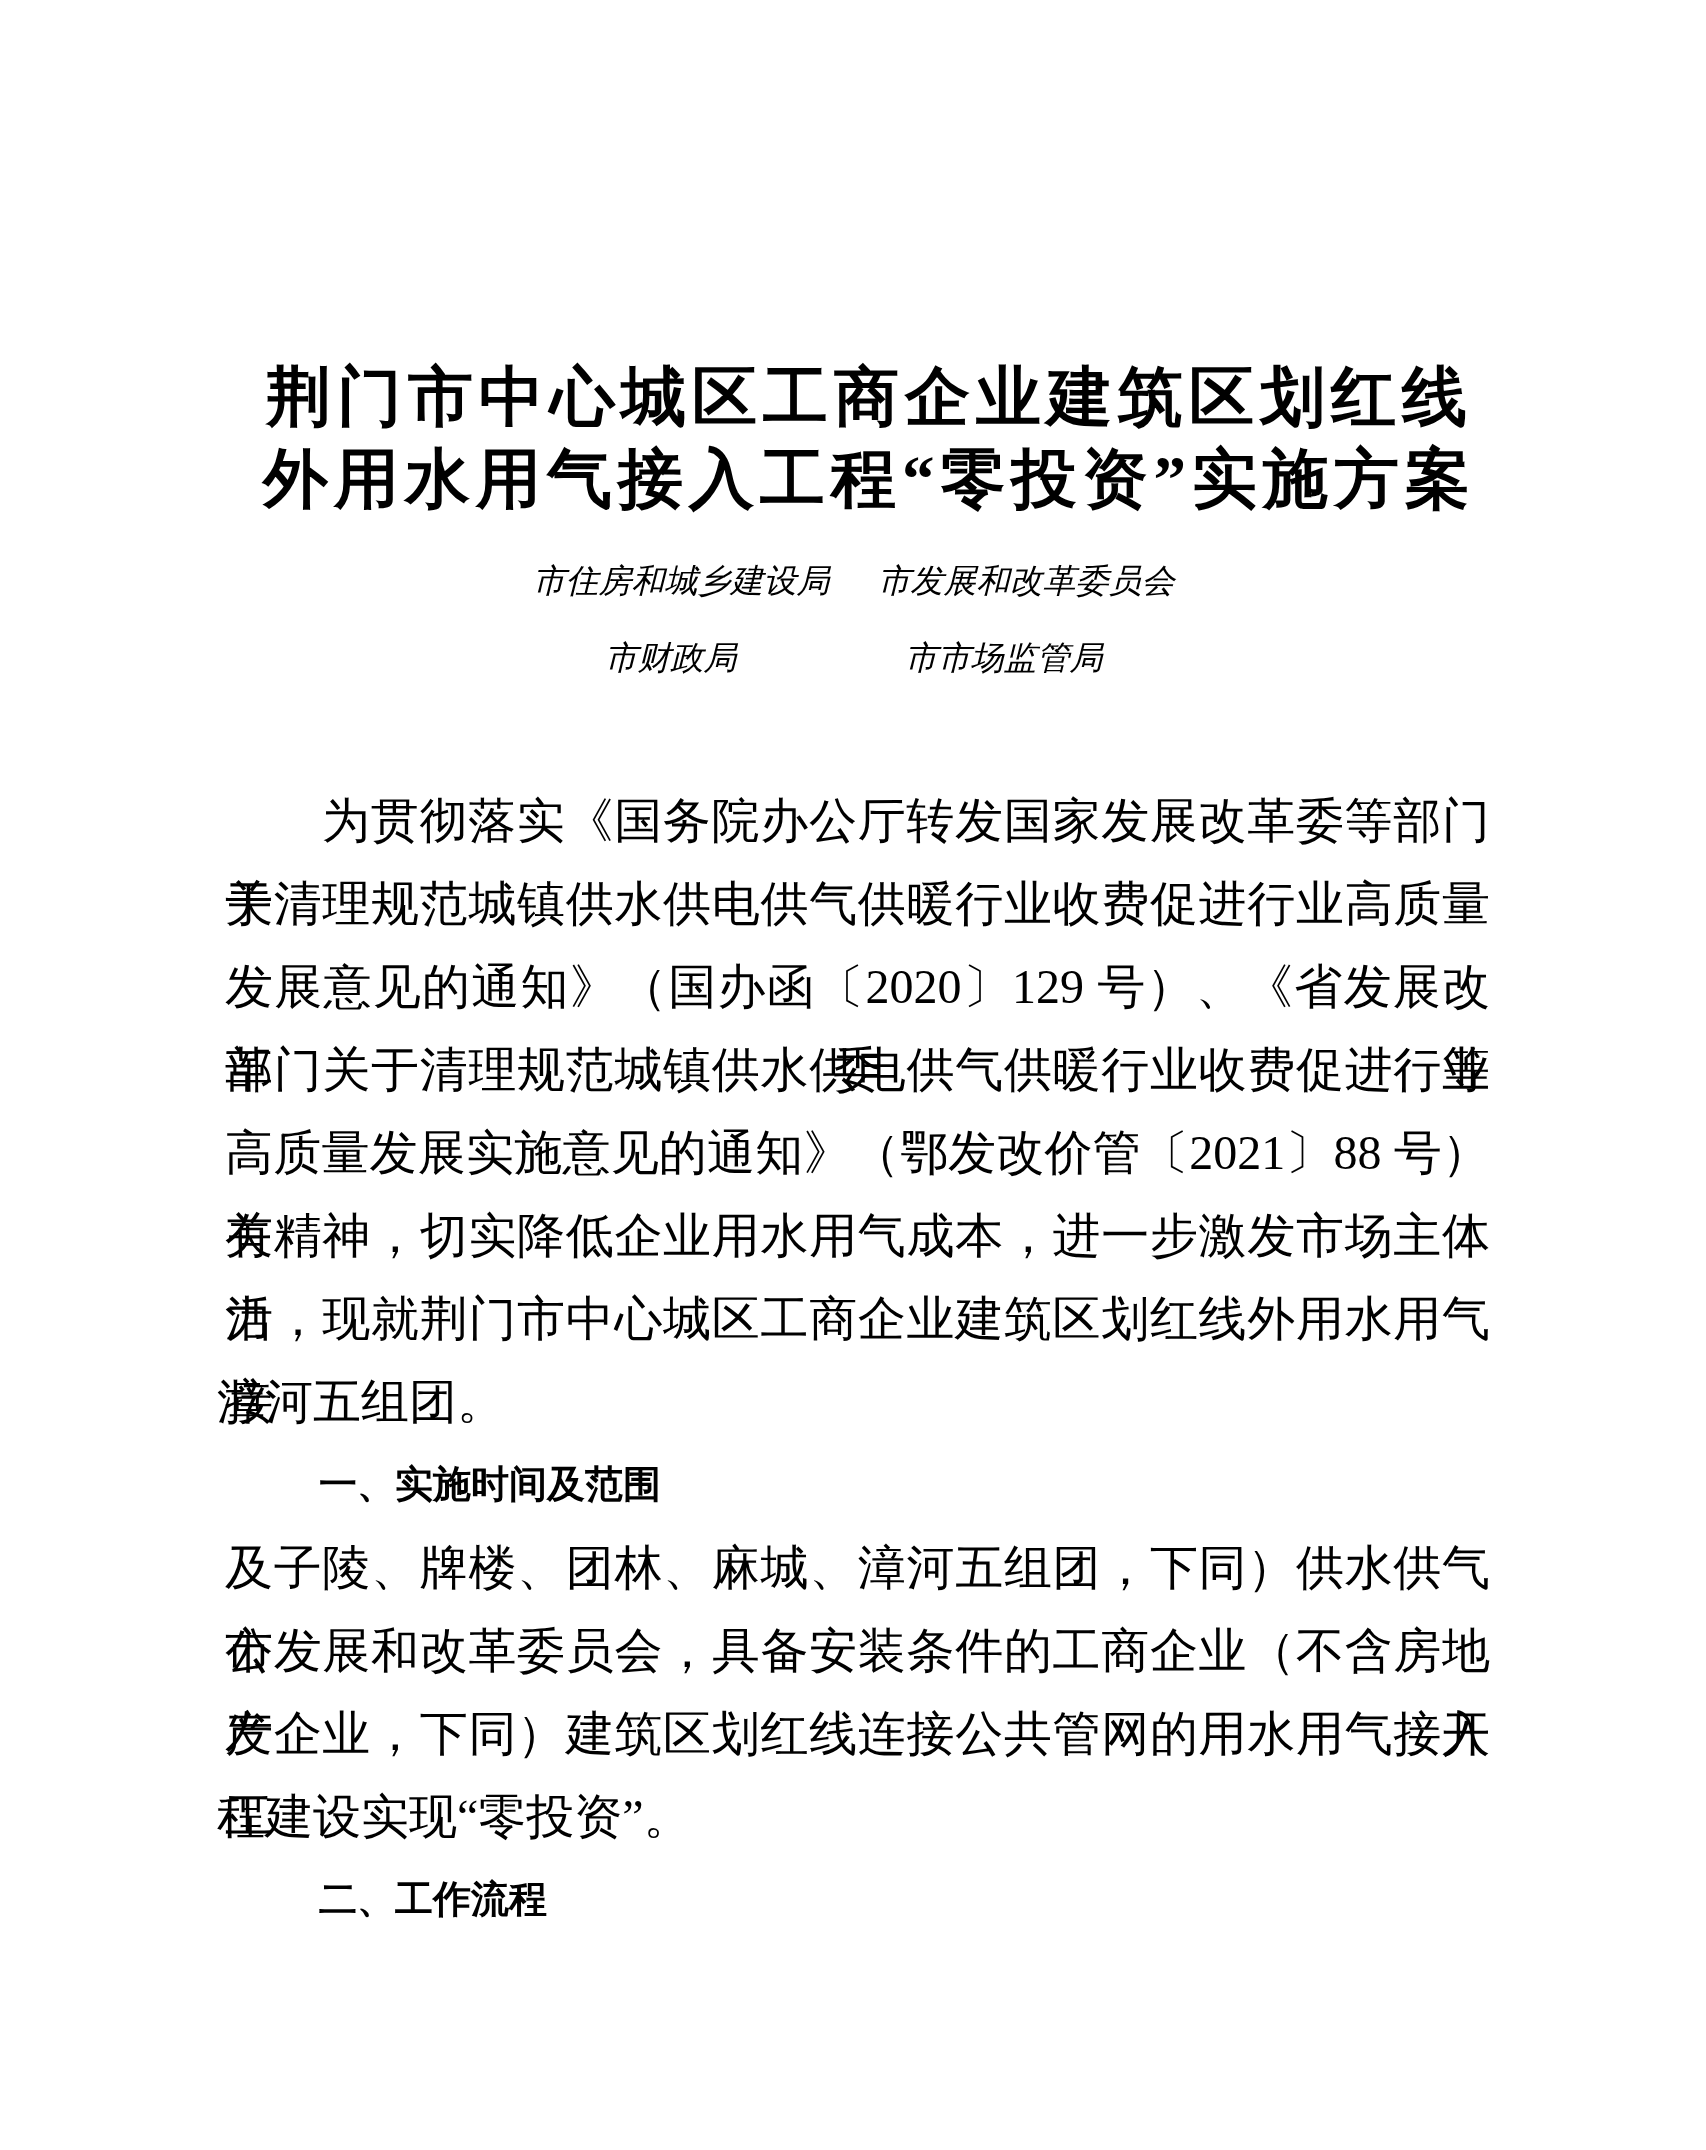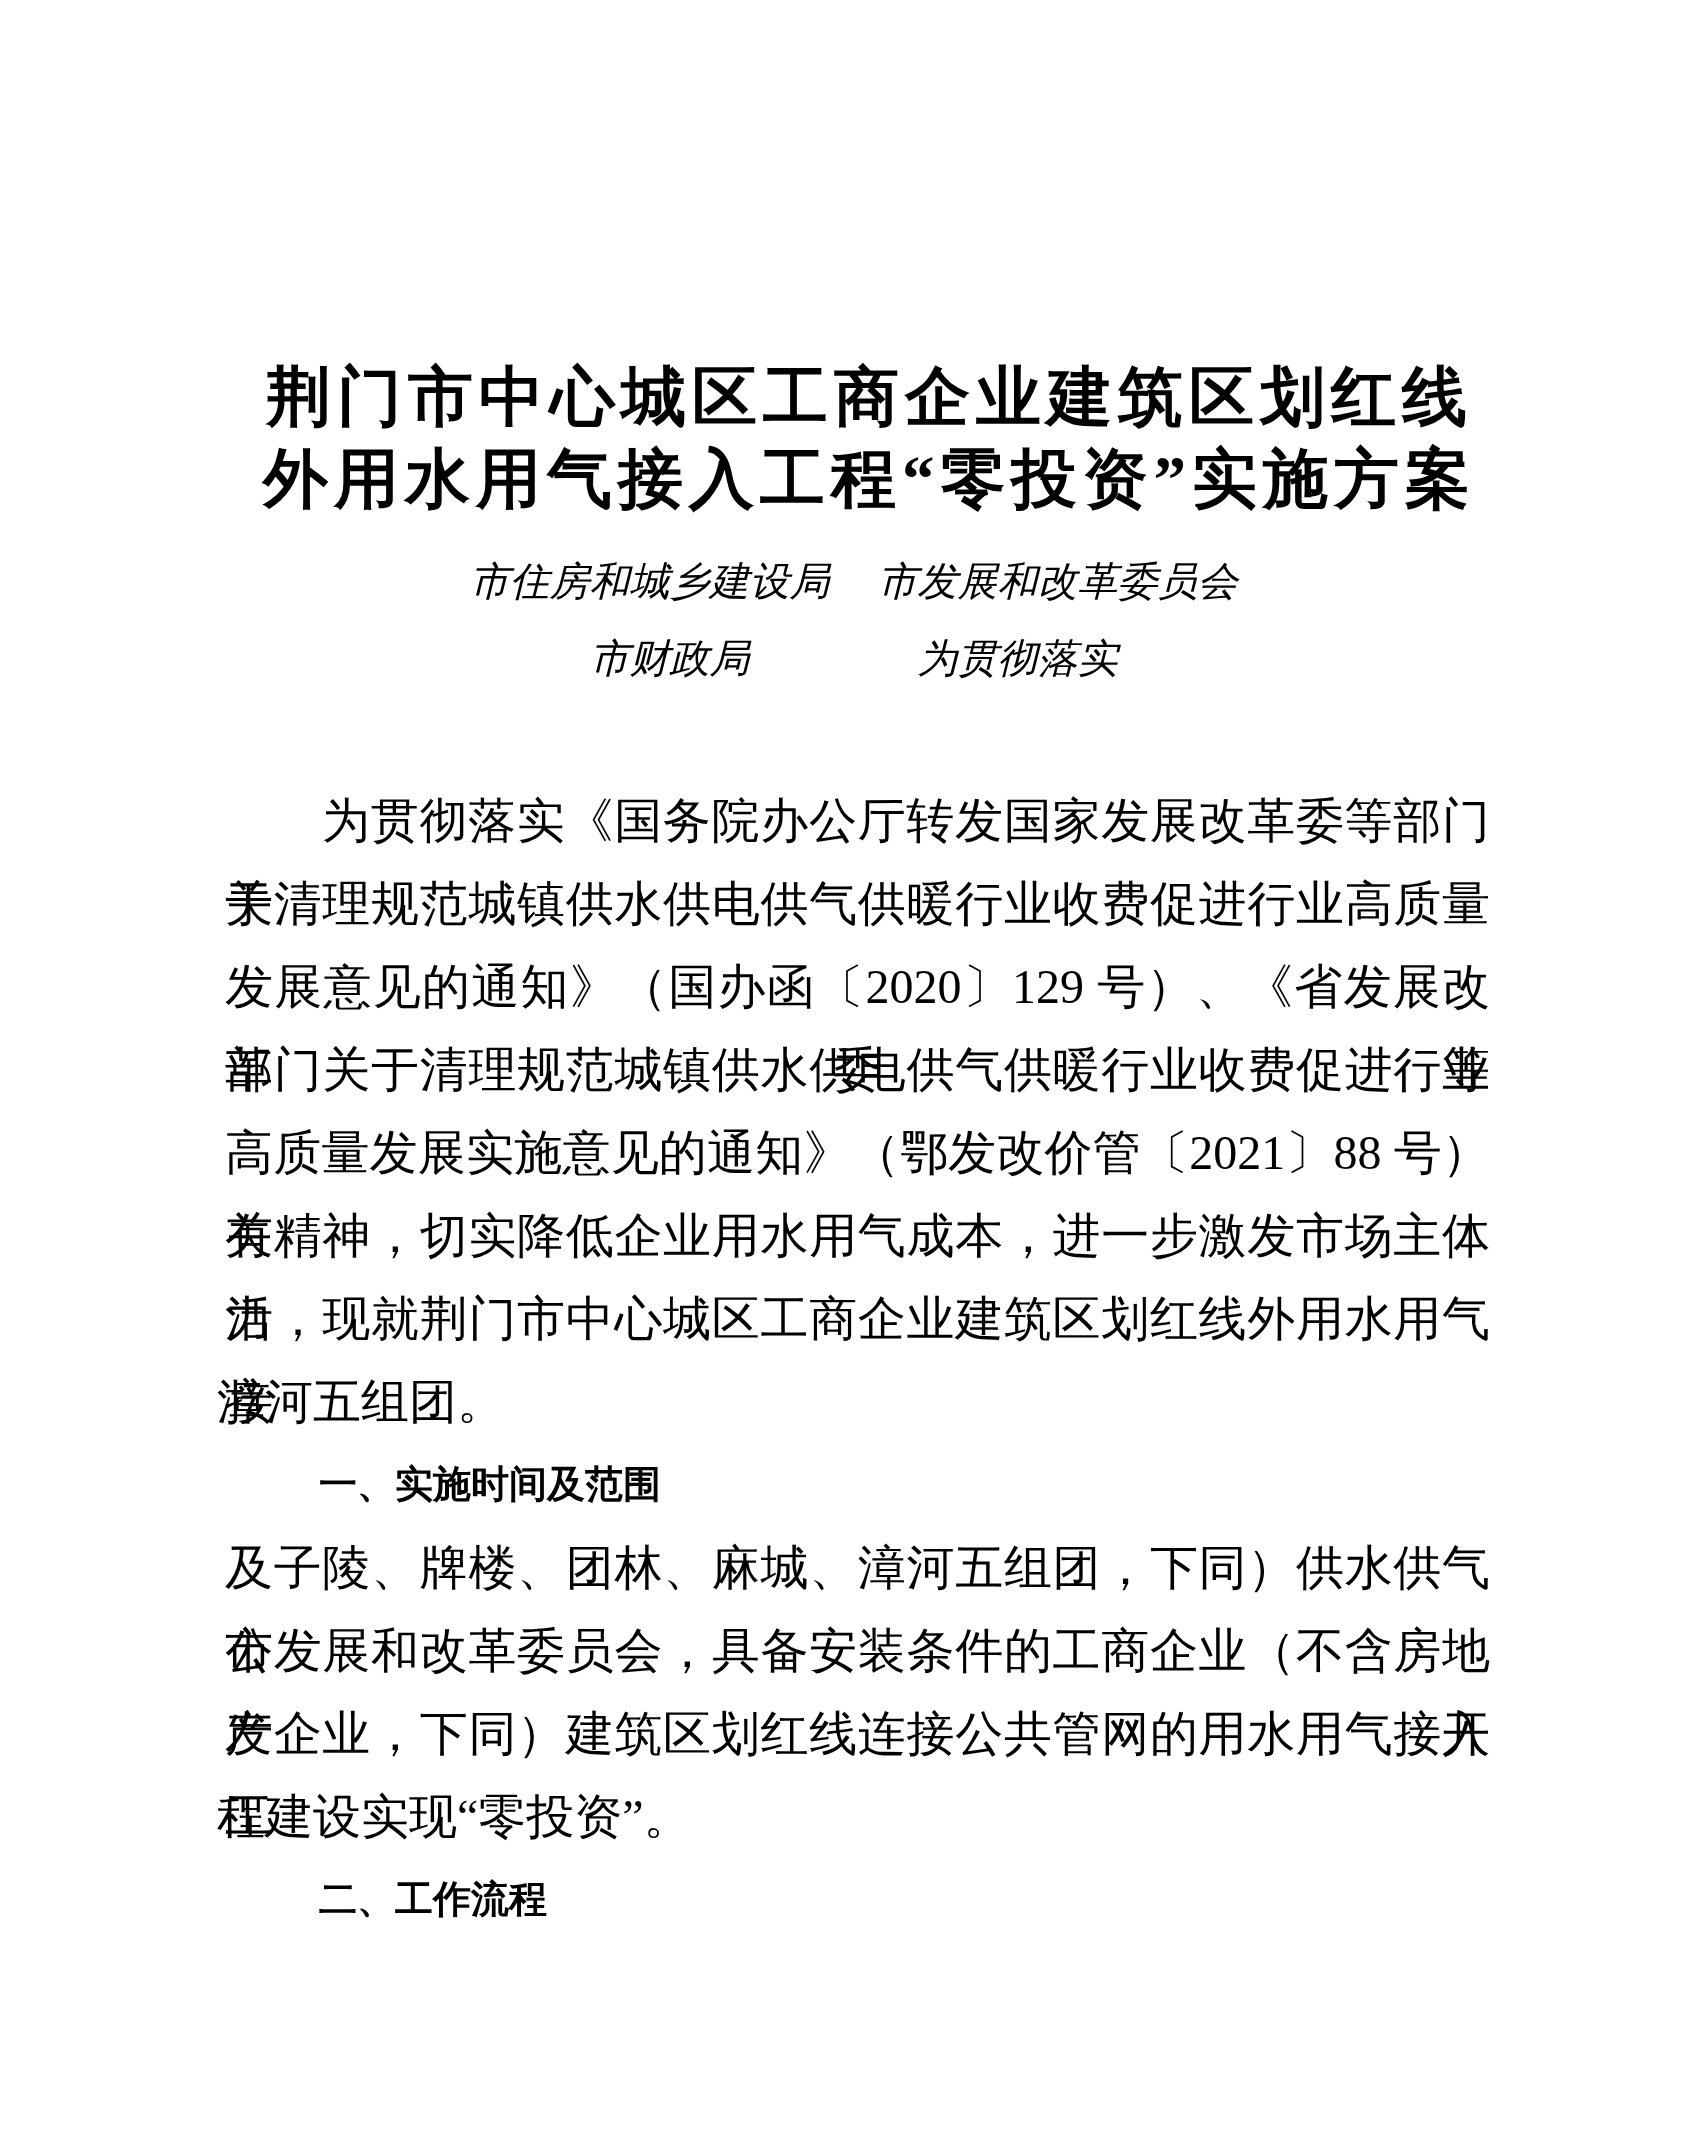--- a/index.html
+++ b/index.html
@@ -30,21 +30,21 @@
     white-space: nowrap;
   }
   
   .issuers-block {
     position: absolute;
     top: 543px;
     left: 0;
     width: 100%;
     text-align: center;
     font-style: italic;
-    font-size: 40px;
+    font-size: 33px;
     line-height: 77px;
     white-space: nowrap;
   }
   .issuers-row { height: 77px; }
   .gap-1 { display: inline-block; width: 48px; }
   .gap-2 { display: inline-block; width: 168px; }
   
   .body-block {
     position: absolute;
     top: 779px;
@@ -78,21 +78,21 @@
   <div class="title-block">
     <div class="title-line">荆门市中心城区工商企业建筑区划红线</div>
     <div class="title-line">外用水用气接入工程“零投资”实施方案</div>
   </div>
 
   <div class="issuers-block">
     <div class="issuers-row">
       <span>市住房和城乡建设局</span><span class="gap-1"></span><span>市发展和改革委员会</span>
     </div>
     <div class="issuers-row">
-      <span>市财政局</span><span class="gap-2"></span><span>为贯彻落实</span>
+      <span>市财政局</span><span class="gap-2"></span><span>市市场监管局</span>
     </div>
   </div>
 
   <div class="body-block">
     <div class="line fill indent">为贯彻落实《国务院办公厅转发国家发展改革委等部门关</div>
     <div class="line fill">于清理规范城镇供水供电供气供暖行业收费促进行业高质量</div>
     <div class="line fill">发展意见的通知》（国办函〔2020〕129 号）、《省发展改革委等</div>
     <div class="line fill">部门关于清理规范城镇供水供电供气供暖行业收费促进行业</div>
     <div class="line fill">高质量发展实施意见的通知》（鄂发改价管〔2021〕88 号）有</div>
     <div class="line fill">关精神，切实降低企业用水用气成本，进一步激发市场主体活</div>

